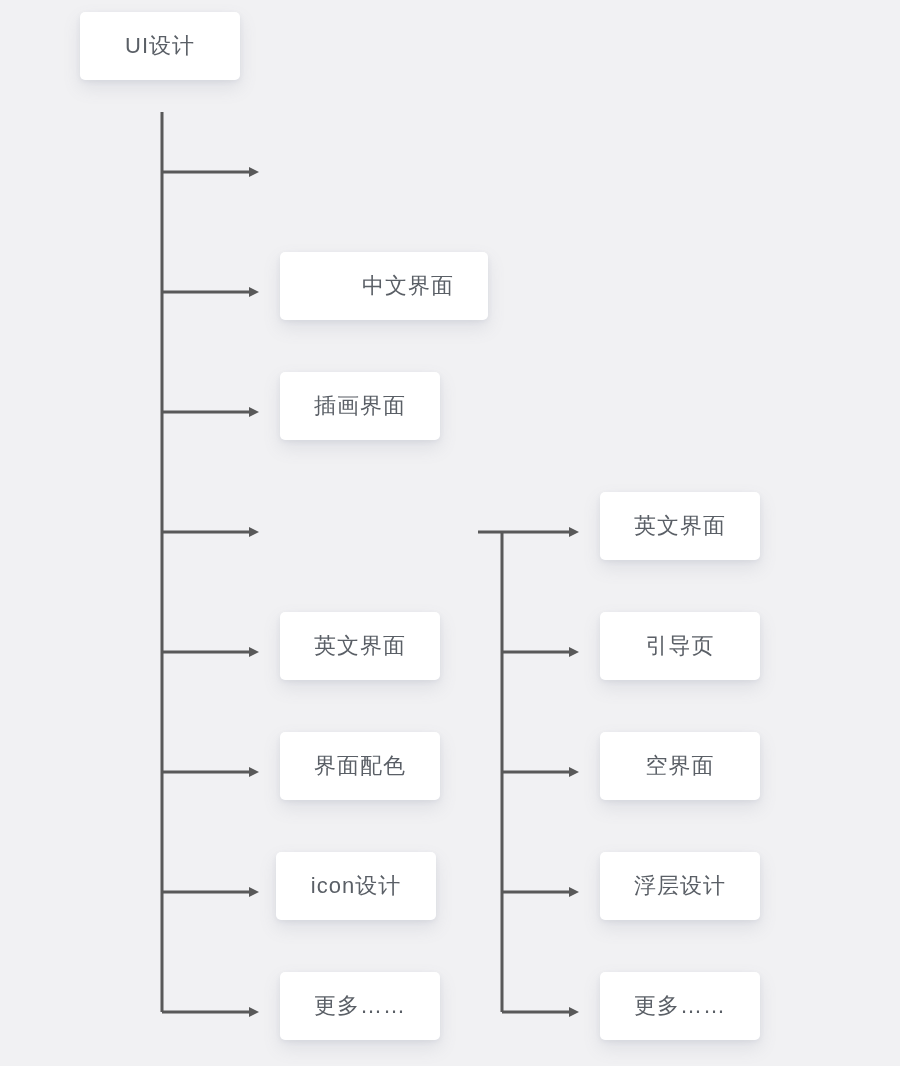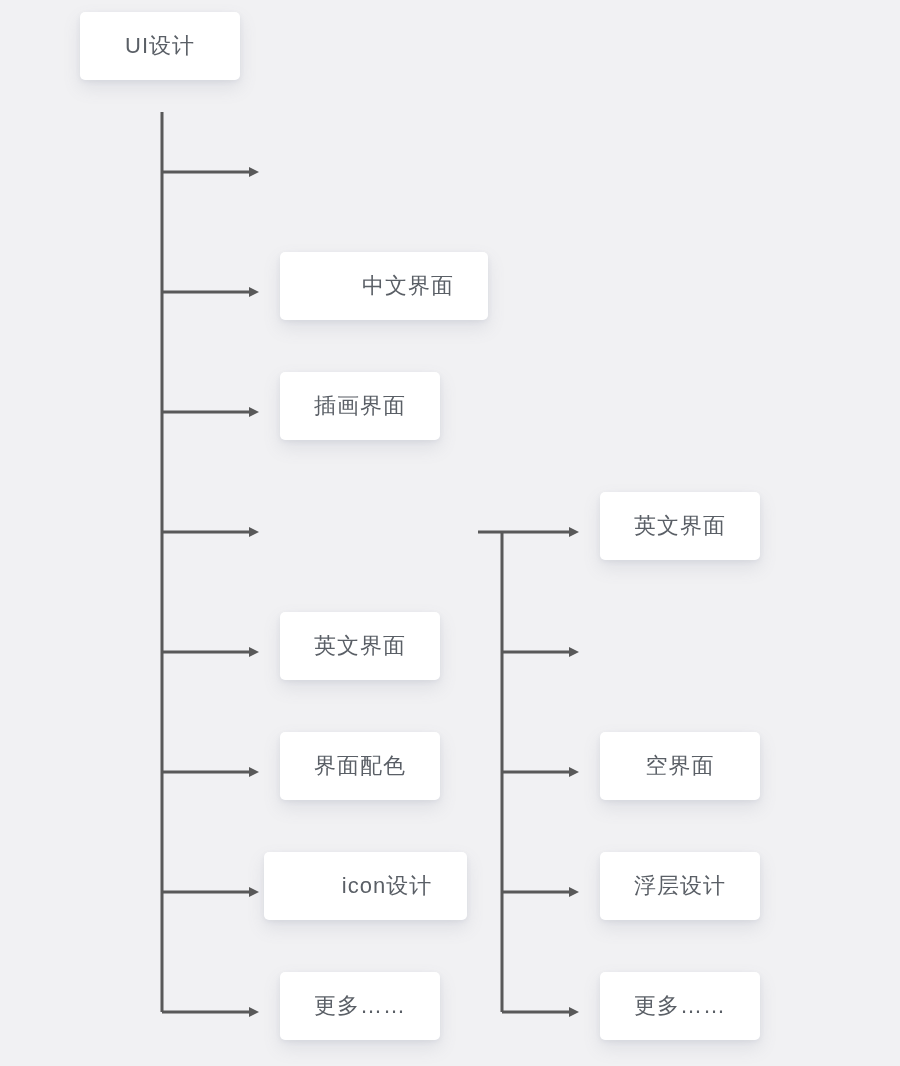--- a/index.html
+++ b/index.html
@@ -94,29 +94,32 @@
   </div>
   <div class="node" style="left:280px;top:372px;">
     <span class="label">插画界面</span>
   </div>
   <div class="node" style="left:280px;top:612px;">
     <span class="label">英文界面</span>
   </div>
   <div class="node" style="left:280px;top:732px;">
     <span class="label">界面配色</span>
   </div>
-  <div class="node" style="left:264px;top:852px;padding-left:43px;">
+  <div class="node" style="left:276px;top:852px;">
     <span class="label">icon设计</span>
   </div>
   <div class="node" style="left:280px;top:972px;">
     <span class="label">更多……</span>
   </div>
 
   <div class="node" style="left:600px;top:492px;">
     <span class="label">英文界面</span>
+  </div>
+  <div class="node" style="left:600px;top:612px;">
+    <span class="label">引导页</span>
   </div>
   <div class="node" style="left:600px;top:732px;">
     <span class="label">空界面</span>
   </div>
   <div class="node" style="left:600px;top:852px;">
     <span class="label">浮层设计</span>
   </div>
   <div class="node" style="left:600px;top:972px;">
     <span class="label">更多……</span>
   </div>

